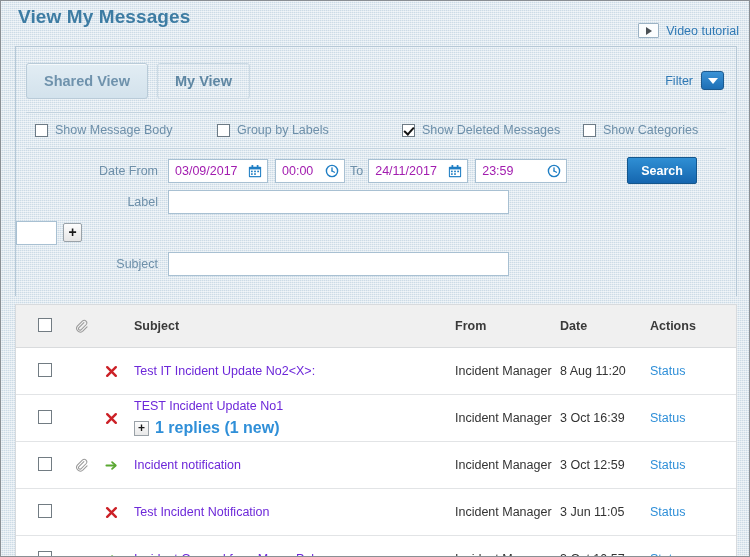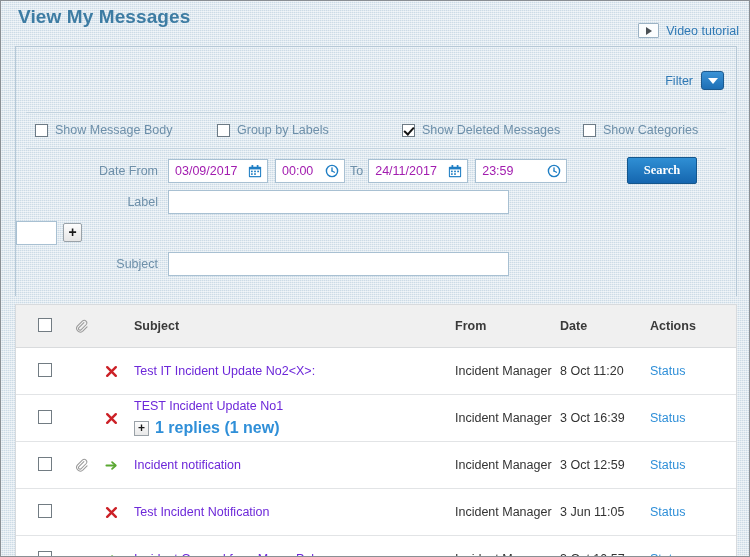--- a/index.html
+++ b/index.html
@@ -264,21 +264,21 @@
     top: 2px;
     width: 70px;
     height: 27px;
     box-sizing: border-box;
     border: 1px solid #14568c;
     border-radius: 2px;
     background: linear-gradient(to bottom, #2f8fd4 0%, #1566af 100%);
     color: #ffffff;
     font-size: 12.5px;
     font-weight: bold;
-    font-family: Liberation Serif, serif;
+    font-family: Liberation Sans, sans-serif;
     cursor: pointer;
   }
   .plus-btn {
     width: 19px;
     height: 19px;
     box-sizing: border-box;
     margin-left: 6px;
     border: 1px solid #9aa2a8;
     background: linear-gradient(to bottom, #fdfdfd 0%, #e6e6e6 100%);
     color: #1a1a1a;
@@ -398,20 +398,24 @@
 
   <div class="video-tutorial">
     <span class="video-btn">
         <span class="tri"></span>
       </span>
     <span class="video-link">Video tutorial</span>
   </div>
 
   <div class="filter-panel">
 
+    <div class="tabs">
+      <div class="tab inactive">Shared View</div>
+      <div class="tab active">My View</div>
+    </div>
 
     <div class="filter-toggle">
       <span class="filter-label">Filter</span>
       <span class="caret-btn">
           <span class="chev"></span>
         </span>
     </div>
 
     <div class="panel-divider"></div>
 
@@ -540,21 +544,21 @@
           <td class="c-clip"></td>
           <td class="c-icon">
             <svg width="15" height="15" viewBox="0 0 16 16" class="status-icon">
               <path d="M3.4 3.4 12.6 12.6 M12.6 3.4 3.4 12.6" stroke="#cc2127" stroke-width="2.6" stroke-linecap="round"></path>
             </svg>
           </td>
           <td class="c-subj cell-pad">
             <span class="subj-link">Test IT Incident Update No2&lt;X&gt;:</span>
           </td>
           <td class="c-from">Incident Manager</td>
-          <td class="c-date">8 Oct 11:20</td>
+          <td class="c-date">8 Aug 11:20</td>
           <td class="c-act">
             <span class="status-link">Status</span>
           </td>
         </tr>
 
         <tr>
           <td class="c-chk">
             <span class="row-chk"></span>
           </td>
           <td class="c-clip"></td>

